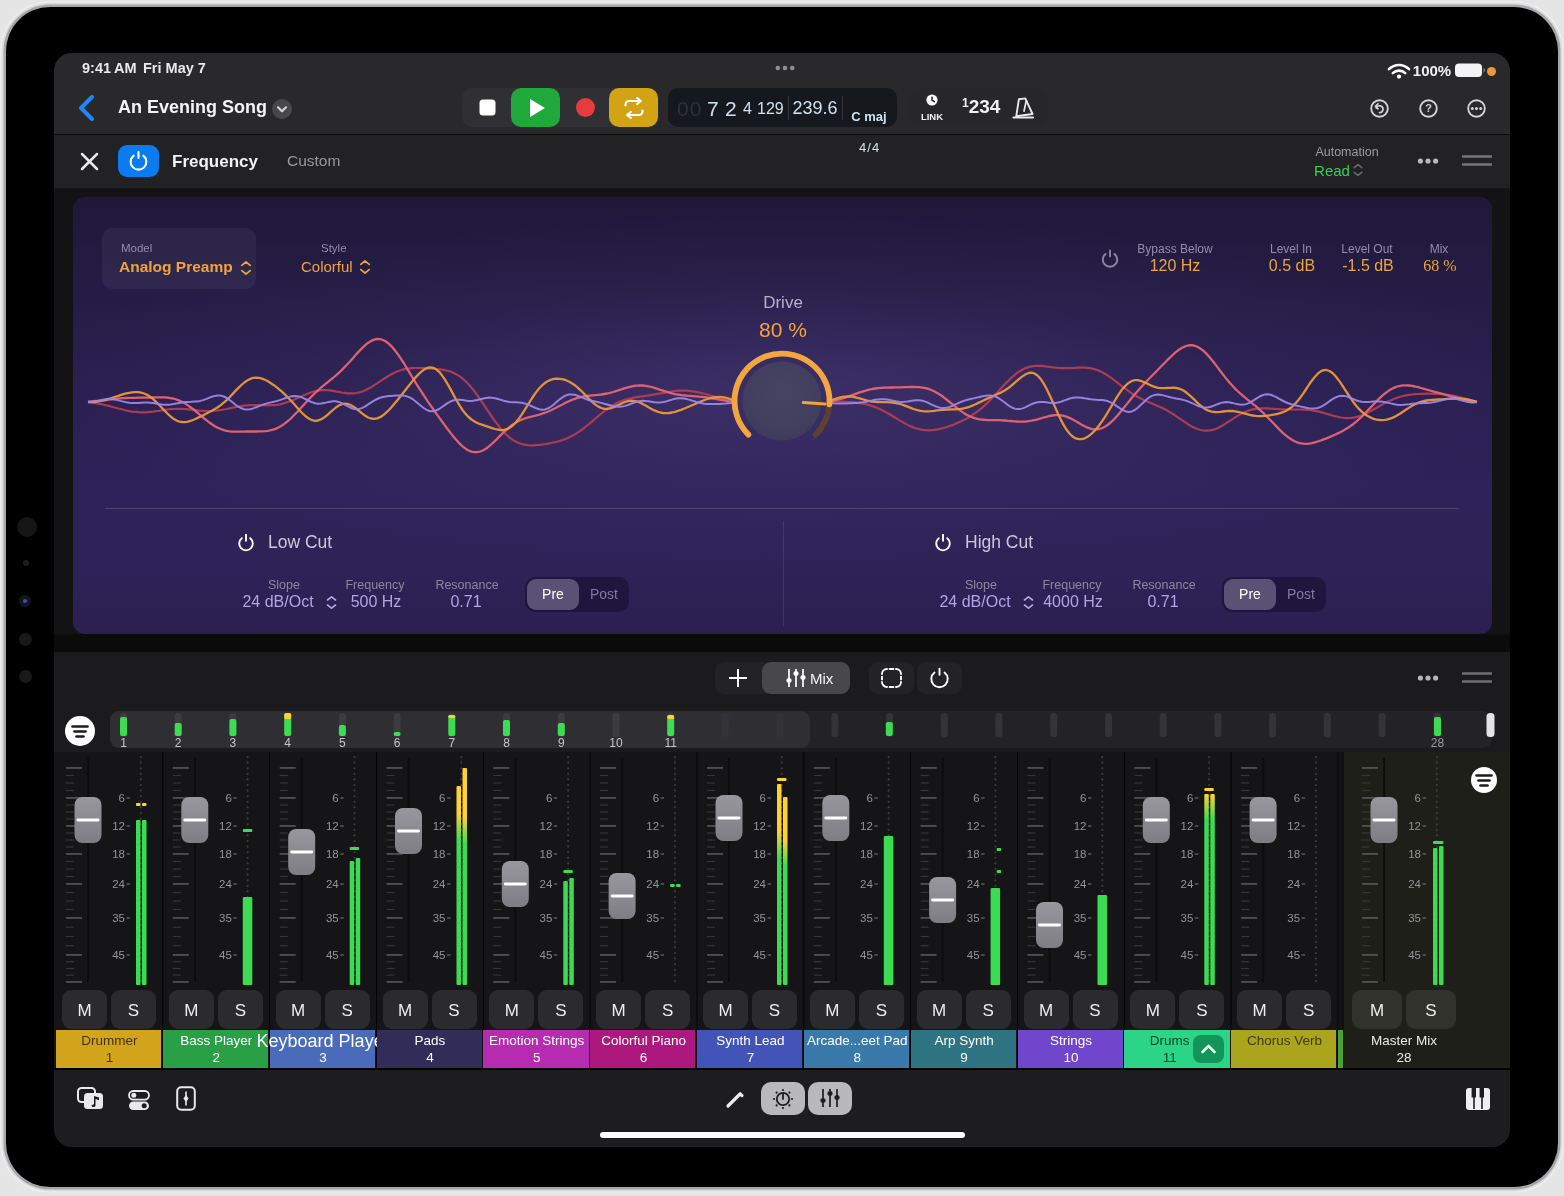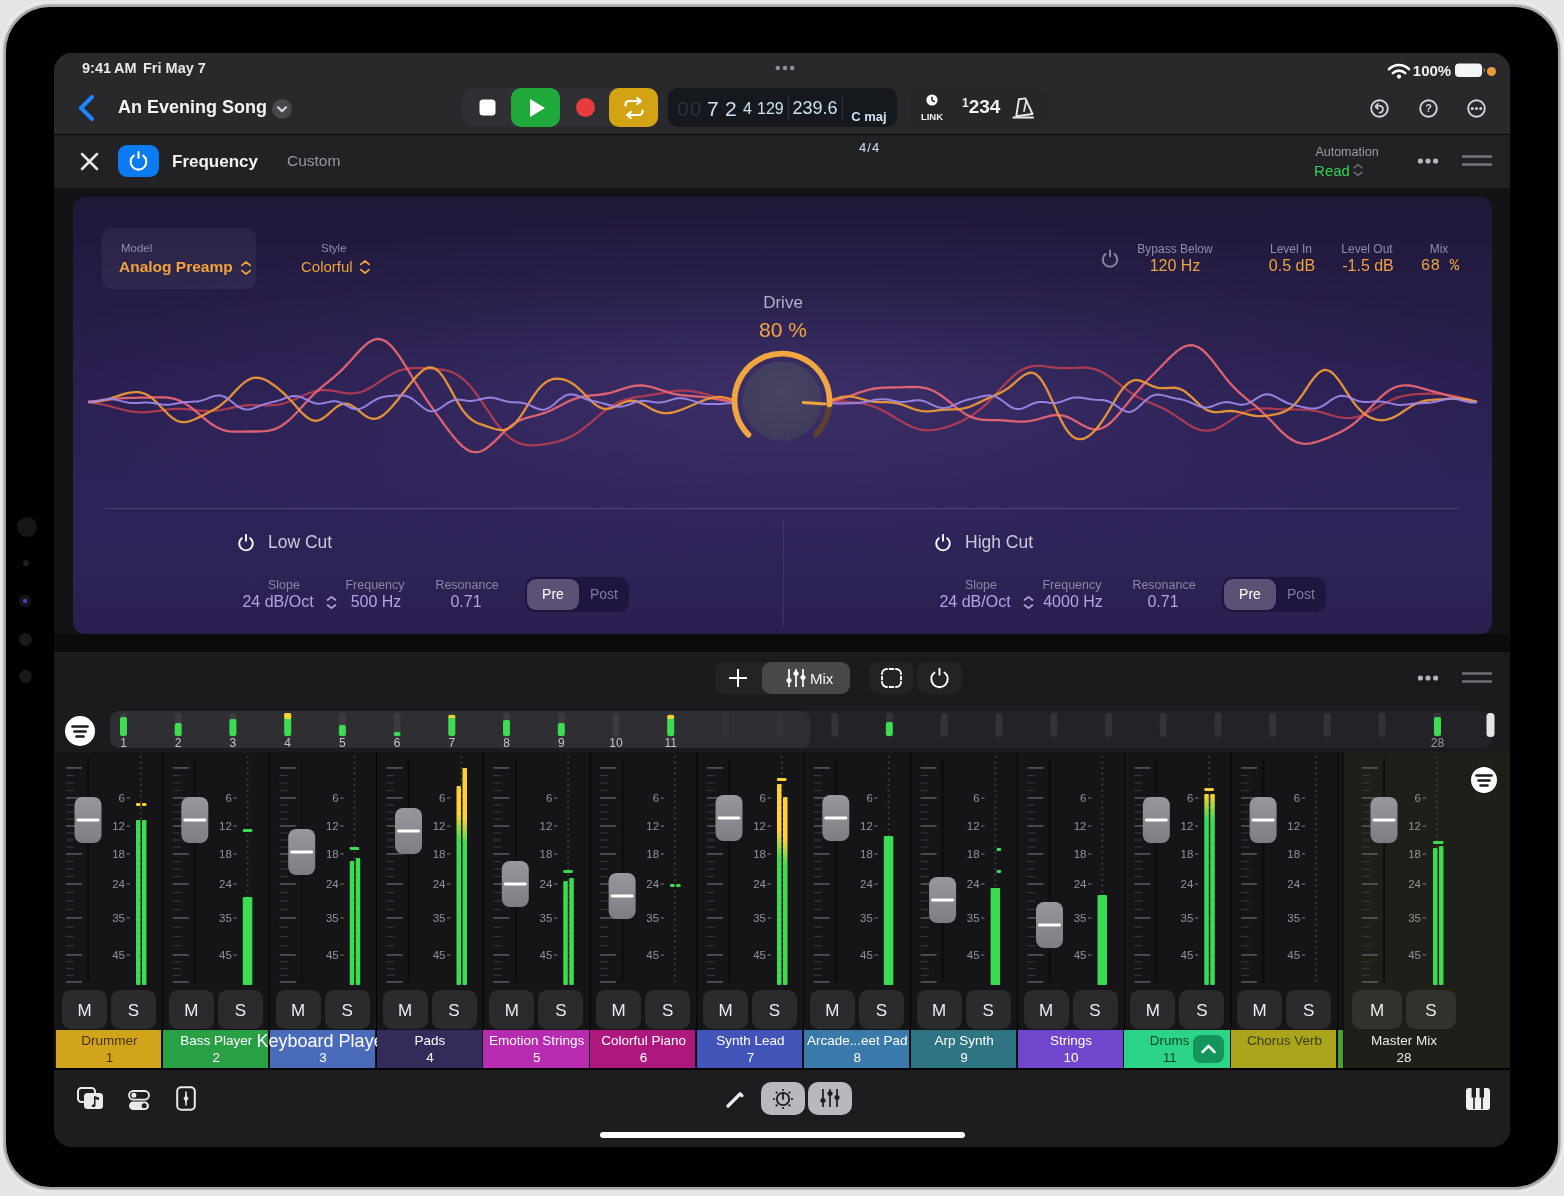--- a/index.html
+++ b/index.html
@@ -156,21 +156,21 @@
         <path d="M5.6 4.9 A7.2 7.2 0 1 0 14.4 4.9" fill="none" stroke="#8d86a0" stroke-width="1.9" stroke-linecap="round"></path>
         <line x1="10" y1="1.4" x2="10" y2="7.4" stroke="#8d86a0" stroke-width="1.9" stroke-linecap="round"></line>
       </svg>
       <div style="position:absolute;font-family:'Liberation Sans',sans-serif;font-size:12px;color:#948cab;font-weight:400;white-space:nowrap;line-height:1;left:1121px;top:196px;transform:translate(-50%,-50%);">Bypass Below</div>
       <div style="position:absolute;font-family:'Liberation Sans',sans-serif;font-size:16px;color:#eea43e;font-weight:400;white-space:nowrap;line-height:1;left:1121px;top:213px;transform:translate(-50%,-50%);">120 Hz</div>
       <div style="position:absolute;font-family:'Liberation Sans',sans-serif;font-size:12px;color:#948cab;font-weight:400;white-space:nowrap;line-height:1;left:1237px;top:196px;transform:translate(-50%,-50%);">Level In</div>
       <div style="position:absolute;font-family:'Liberation Sans',sans-serif;font-size:16px;color:#eea43e;font-weight:400;white-space:nowrap;line-height:1;left:1238px;top:213px;transform:translate(-50%,-50%);">0.5 dB</div>
       <div style="position:absolute;font-family:'Liberation Sans',sans-serif;font-size:12px;color:#948cab;font-weight:400;white-space:nowrap;line-height:1;left:1313px;top:196px;transform:translate(-50%,-50%);">Level Out</div>
       <div style="position:absolute;font-family:'Liberation Sans',sans-serif;font-size:16px;color:#eea43e;font-weight:400;white-space:nowrap;line-height:1;left:1314px;top:213px;transform:translate(-50%,-50%);">-1.5 dB</div>
       <div style="position:absolute;font-family:'Liberation Sans',sans-serif;font-size:12px;color:#948cab;font-weight:400;white-space:nowrap;line-height:1;left:1385px;top:196px;transform:translate(-50%,-50%);">Mix</div>
-      <div style="position:absolute;font-family:Liberation Mono, monospace;font-size:16px;color:#eea43e;font-weight:400;white-space:nowrap;line-height:1;left:1386px;top:213px;transform:translate(-50%,-50%);text-align:center;">68 %</div>
+      <div style="position:absolute;font-family:Liberation Serif, serif;font-size:16px;color:#eea43e;font-weight:400;white-space:nowrap;line-height:1;left:1386px;top:213px;transform:translate(-50%,-50%);text-align:center;">68 %</div>
       <div style="position:absolute;font-family:'Liberation Sans',sans-serif;font-size:17px;color:#b6b1c6;font-weight:400;white-space:nowrap;line-height:1;left:729px;top:249px;transform:translate(-50%,-50%);">Drive</div>
       <div style="position:absolute;font-family:'Liberation Sans',sans-serif;font-size:21px;color:#f2a43e;font-weight:400;white-space:nowrap;line-height:1;left:729px;top:276px;transform:translate(-50%,-50%);">80 %</div>
       <svg style="position:absolute;left:19px;top:277px;" width="1419" height="150" viewBox="0 0 1419 150">
         <g transform="translate(-73,-330)">
           <path d="M88.0 402.0 L91.0 402.4 L93.9 402.8 L96.8 403.3 L99.8 403.9 L102.8 404.5 L105.7 405.2 L108.7 405.9 L111.6 406.7 L114.5 407.5 L117.5 408.3 L120.5 409.0 L123.4 409.8 L126.3 410.5 L129.3 411.1 L132.2 411.6 L135.2 411.9 L138.2 412.2 L141.1 412.3 L144.1 412.3 L147.0 412.2 L149.9 411.9 L152.9 411.6 L155.8 411.2 L158.8 410.8 L161.8 410.3 L164.7 409.9 L167.7 409.5 L170.6 409.2 L173.6 409.0 L176.5 408.8 L179.4 408.8 L182.4 408.9 L185.3 409.1 L188.3 409.3 L191.2 409.6 L194.2 409.9 L197.2 410.3 L200.1 410.6 L203.1 410.8 L206.0 410.9 L208.9 411.0 L211.9 410.9 L214.9 410.7 L217.8 410.4 L220.8 410.0 L223.7 409.5 L226.7 409.0 L229.6 408.3 L232.5 407.7 L235.5 407.1 L238.4 406.6 L241.4 406.1 L244.3 405.7 L247.3 405.4 L250.2 405.2 L253.2 405.1 L256.1 405.1 L259.1 405.1 L262.1 405.2 L265.0 405.3 L268.0 405.3 L270.9 405.2 L273.9 405.1 L276.8 404.8 L279.8 404.3 L282.7 403.7 L285.6 402.8 L288.6 401.8 L291.6 400.7 L294.5 399.5 L297.5 398.1 L300.4 396.8 L303.4 395.4 L306.3 394.2 L309.2 393.0 L312.2 392.0 L315.1 391.2 L318.1 390.6 L321.0 390.2 L324.0 390.1 L326.9 390.2 L329.9 390.4 L332.9 390.8 L335.8 391.4 L338.8 391.9 L341.7 392.5 L344.6 392.9 L347.6 393.3 L350.6 393.4 L353.5 393.3 L356.4 393.0 L359.4 392.4 L362.4 391.5 L365.3 390.3 L368.2 388.8 L371.2 387.2 L374.1 385.3 L377.1 383.4 L380.1 381.4 L383.0 379.4 L385.9 377.5 L388.9 375.6 L391.9 374.0 L394.8 372.5 L397.8 371.2 L400.7 370.2 L403.7 369.4 L406.6 368.8 L409.6 368.4 L412.5 368.1 L415.4 368.0 L418.4 368.0 L421.4 368.1 L424.3 368.2 L427.2 368.4 L430.2 368.6 L433.2 368.8 L436.1 369.0 L439.1 369.3 L442.0 369.7 L445.0 370.2 L447.9 370.9 L450.9 371.8 L453.8 373.0 L456.8 374.6 L459.7 376.4 L462.6 378.6 L465.6 381.3 L468.5 384.2 L471.5 387.6 L474.4 391.3 L477.4 395.3 L480.3 399.5 L483.3 403.8 L486.2 408.3 L489.2 412.7 L492.1 417.1 L495.1 421.3 L498.1 425.2 L501.0 428.9 L503.9 432.3 L506.9 435.2 L509.9 437.8 L512.8 439.9 L515.8 441.6 L518.7 443.0 L521.7 444.0 L524.6 444.7 L527.5 445.1 L530.5 445.3 L533.5 445.3 L536.4 445.1 L539.3 444.9 L542.3 444.5 L545.2 444.1 L548.2 443.6 L551.1 443.0 L554.1 442.4 L557.0 441.7 L560.0 440.9 L563.0 439.9 L565.9 438.8 L568.9 437.5 L571.8 436.1 L574.8 434.4 L577.7 432.6 L580.6 430.6 L583.6 428.4 L586.5 426.0 L589.5 423.6 L592.5 421.1 L595.4 418.5 L598.4 416.0 L601.3 413.6 L604.2 411.2 L607.2 409.0 L610.1 407.0 L613.1 405.1 L616.0 403.5 L619.0 402.1 L622.0 400.9 L624.9 399.8 L627.9 399.0 L630.8 398.3 L633.8 397.7 L636.7 397.2 L639.6 396.7 L642.6 396.3 L645.6 395.8 L648.5 395.4 L651.5 394.9 L654.4 394.4 L657.4 393.9 L660.3 393.4 L663.2 392.8 L666.2 392.3 L669.1 391.8 L672.1 391.4 L675.0 391.0 L678.0 390.7 L681.0 390.6 L683.9 390.6 L686.9 390.7 L689.8 391.0 L692.8 391.3 L695.7 391.8 L698.6 392.4 L701.6 393.1 L704.5 393.8 L707.5 394.6 L710.5 395.5 L713.4 396.3 L716.4 397.1 L719.3 397.9 L722.2 398.6 L725.2 399.4 L728.1 400.1 L731.1 400.7 L734.1 401.3 L737.0 402.0" fill="none" stroke="#b23d52" stroke-width="2.2" stroke-linejoin="round" stroke-opacity="0.95"></path>
           <path d="M88.0 402.0 L91.0 401.5 L93.9 401.2 L96.8 400.9 L99.8 400.6 L102.8 400.3 L105.7 400.0 L108.7 399.6 L111.6 399.3 L114.5 398.9 L117.5 398.6 L120.5 398.4 L123.4 398.2 L126.3 398.0 L129.3 397.9 L132.2 397.8 L135.2 397.8 L138.2 397.7 L141.1 397.7 L144.1 397.7 L147.0 397.6 L149.9 397.5 L152.9 397.4 L155.8 397.4 L158.8 397.3 L161.8 397.3 L164.7 397.4 L167.7 397.7 L170.6 398.1 L173.6 398.7 L176.5 399.5 L179.4 400.6 L182.4 402.0 L185.3 403.6 L188.3 405.6 L191.2 407.7 L194.2 410.0 L197.2 412.5 L200.1 415.0 L203.1 417.5 L206.0 419.9 L208.9 422.2 L211.9 424.3 L214.9 426.2 L217.8 427.7 L220.8 429.0 L223.7 430.1 L226.7 430.8 L229.6 431.3 L232.5 431.6 L235.5 431.7 L238.4 431.7 L241.4 431.7 L244.3 431.6 L247.3 431.5 L250.2 431.5 L253.2 431.5 L256.1 431.5 L259.1 431.4 L262.1 431.3 L265.0 431.2 L268.0 430.8 L270.9 430.2 L273.9 429.4 L276.8 428.3 L279.8 426.8 L282.7 425.0 L285.6 422.9 L288.6 420.5 L291.6 417.8 L294.5 414.8 L297.5 411.7 L300.4 408.5 L303.4 405.2 L306.3 402.0 L309.2 398.9 L312.2 395.9 L315.1 393.0 L318.1 390.3 L321.0 387.7 L324.0 385.2 L326.9 382.8 L329.9 380.4 L332.9 378.0 L335.8 375.5 L338.8 372.8 L341.7 370.1 L344.6 367.1 L347.6 364.0 L350.6 360.8 L353.5 357.5 L356.4 354.1 L359.4 350.9 L362.4 347.9 L365.3 345.1 L368.2 342.7 L371.2 340.9 L374.1 339.6 L377.1 339.0 L380.1 339.1 L383.0 340.0 L385.9 341.5 L388.9 343.8 L391.9 346.7 L394.8 350.2 L397.8 354.1 L400.7 358.4 L403.7 363.0 L406.6 367.8 L409.6 372.7 L412.5 377.5 L415.4 382.4 L418.4 387.1 L421.4 391.7 L424.3 396.2 L427.2 400.6 L430.2 404.9 L433.2 409.2 L436.1 413.3 L439.1 417.4 L442.0 421.5 L445.0 425.6 L447.9 429.5 L450.9 433.4 L453.8 437.0 L456.8 440.5 L459.7 443.6 L462.6 446.4 L465.6 448.7 L468.5 450.5 L471.5 451.6 L474.4 452.2 L477.4 452.2 L480.3 451.5 L483.3 450.2 L486.2 448.5 L489.2 446.2 L492.1 443.7 L495.1 440.8 L498.1 437.9 L501.0 434.9 L503.9 432.0 L506.9 429.3 L509.9 426.7 L512.8 424.5 L515.8 422.6 L518.7 420.9 L521.7 419.6 L524.6 418.5 L527.5 417.6 L530.5 416.8 L533.5 416.1 L536.4 415.4 L539.3 414.6 L542.3 413.7 L545.2 412.7 L548.2 411.5 L551.1 410.2 L554.1 408.8 L557.0 407.3 L560.0 405.7 L563.0 404.2 L565.9 402.6 L568.9 401.2 L571.8 399.9 L574.8 398.8 L577.7 397.8 L580.6 397.1 L583.6 396.5 L586.5 396.0 L589.5 395.7 L592.5 395.4 L595.4 395.1 L598.4 394.8 L601.3 394.5 L604.2 394.0 L607.2 393.5 L610.1 392.8 L613.1 392.0 L616.0 391.1 L619.0 390.1 L622.0 389.2 L624.9 388.2 L627.9 387.4 L630.8 386.6 L633.8 386.0 L636.7 385.6 L639.6 385.5 L642.6 385.5 L645.6 385.8 L648.5 386.3 L651.5 387.0 L654.4 387.8 L657.4 388.8 L660.3 389.8 L663.2 390.7 L666.2 391.7 L669.1 392.6 L672.1 393.4 L675.0 394.1 L678.0 394.6 L681.0 395.1 L683.9 395.4 L686.9 395.7 L689.8 395.9 L692.8 396.1 L695.7 396.3 L698.6 396.6 L701.6 396.8 L704.5 397.2 L707.5 397.6 L710.5 398.0 L713.4 398.5 L716.4 399.0 L719.3 399.6 L722.2 400.1 L725.2 400.6 L728.1 401.1 L731.1 401.5 L734.1 401.8 L737.0 402.0" fill="none" stroke="#e66573" stroke-width="2.3" stroke-linejoin="round" stroke-opacity="0.95"></path>
           <path d="M88.0 402.0 L91.0 402.1 L93.9 402.0 L96.8 401.7 L99.8 401.2 L102.8 400.5 L105.7 399.8 L108.7 398.9 L111.6 398.0 L114.5 397.0 L117.5 396.1 L120.5 395.1 L123.4 394.2 L126.3 393.4 L129.3 392.8 L132.2 392.3 L135.2 392.1 L138.2 392.1 L141.1 392.6 L144.1 393.5 L147.0 394.8 L149.9 396.6 L152.9 398.9 L155.8 401.6 L158.8 404.5 L161.8 407.7 L164.7 410.8 L167.7 413.8 L170.6 416.5 L173.6 418.8 L176.5 420.5 L179.4 421.7 L182.4 422.2 L185.3 422.2 L188.3 421.6 L191.2 420.7 L194.2 419.5 L197.2 418.1 L200.1 416.7 L203.1 415.2 L206.0 413.7 L208.9 412.2 L211.9 410.7 L214.9 409.0 L217.8 407.2 L220.8 405.1 L223.7 402.7 L226.7 400.1 L229.6 397.2 L232.5 394.1 L235.5 390.9 L238.4 387.9 L241.4 385.0 L244.3 382.5 L247.3 380.4 L250.2 378.9 L253.2 377.9 L256.1 377.6 L259.1 377.9 L262.1 378.6 L265.0 379.8 L268.0 381.3 L270.9 383.2 L273.9 385.2 L276.8 387.4 L279.8 389.8 L282.7 392.4 L285.6 395.2 L288.6 398.2 L291.6 401.3 L294.5 404.6 L297.5 407.9 L300.4 411.2 L303.4 414.2 L306.3 416.8 L309.2 418.8 L312.2 420.2 L315.1 420.8 L318.1 420.5 L321.0 419.4 L324.0 417.6 L326.9 415.3 L329.9 412.7 L332.9 410.0 L335.8 407.5 L338.8 405.5 L341.7 404.2 L344.6 403.6 L347.6 403.9 L350.6 405.0 L353.5 406.7 L356.4 408.8 L359.4 411.2 L362.4 413.6 L365.3 415.8 L368.2 417.5 L371.2 418.5 L374.1 418.8 L377.1 418.3 L380.1 417.2 L383.0 415.3 L385.9 412.9 L388.9 410.0 L391.9 406.8 L394.8 403.3 L397.8 399.7 L400.7 396.0 L403.7 392.2 L406.6 388.5 L409.6 384.7 L412.5 381.1 L415.4 377.6 L418.4 374.4 L421.4 371.6 L424.3 369.4 L427.2 368.0 L430.2 367.4 L433.2 367.8 L436.1 369.3 L439.1 371.8 L442.0 375.3 L445.0 379.6 L447.9 384.6 L450.9 389.9 L453.8 395.4 L456.8 400.7 L459.7 405.7 L462.6 410.1 L465.6 413.9 L468.5 417.0 L471.5 419.5 L474.4 421.4 L477.4 423.0 L480.3 424.2 L483.3 425.2 L486.2 426.2 L489.2 427.2 L492.1 428.2 L495.1 429.0 L498.1 429.7 L501.0 430.1 L503.9 429.9 L506.9 429.2 L509.9 427.7 L512.8 425.5 L515.8 422.5 L518.7 418.9 L521.7 414.7 L524.6 410.1 L527.5 405.3 L530.5 400.6 L533.5 396.0 L536.4 391.9 L539.3 388.3 L542.3 385.2 L545.2 382.8 L548.2 380.9 L551.1 379.7 L554.1 378.9 L557.0 378.6 L560.0 378.8 L563.0 379.3 L565.9 380.2 L568.9 381.5 L571.8 383.2 L574.8 385.2 L577.7 387.6 L580.6 390.3 L583.6 393.3 L586.5 396.3 L589.5 399.3 L592.5 402.1 L595.4 404.6 L598.4 406.6 L601.3 408.0 L604.2 408.8 L607.2 408.9 L610.1 408.4 L613.1 407.5 L616.0 406.1 L619.0 404.7 L622.0 403.2 L624.9 402.0 L627.9 401.1 L630.8 400.7 L633.8 400.8 L636.7 401.4 L639.6 402.5 L642.6 403.9 L645.6 405.5 L648.5 407.3 L651.5 408.9 L654.4 410.4 L657.4 411.6 L660.3 412.5 L663.2 413.0 L666.2 413.2 L669.1 413.0 L672.1 412.5 L675.0 411.8 L678.0 410.9 L681.0 409.9 L683.9 408.7 L686.9 407.5 L689.8 406.3 L692.8 405.0 L695.7 403.7 L698.6 402.4 L701.6 401.2 L704.5 400.0 L707.5 399.0 L710.5 398.1 L713.4 397.5 L716.4 397.1 L719.3 397.0 L722.2 397.2 L725.2 397.7 L728.1 398.4 L731.1 399.3 L734.1 400.4 L737.0 402.0" fill="none" stroke="#ec9838" stroke-width="2.3" stroke-linejoin="round" stroke-opacity="0.95"></path>
           <path d="M88.0 402.0 L91.0 402.1 L93.9 401.7 L96.8 401.1 L99.8 400.4 L102.8 399.8 L105.7 399.3 L108.7 399.0 L111.6 399.1 L114.5 399.5 L117.5 400.1 L120.5 400.9 L123.4 401.6 L126.3 402.3 L129.3 402.8 L132.2 403.0 L135.2 403.1 L138.2 402.9 L141.1 402.7 L144.1 402.6 L147.0 402.6 L149.9 402.8 L152.9 403.1 L155.8 403.6 L158.8 404.1 L161.8 404.5 L164.7 404.7 L167.7 404.7 L170.6 404.4 L173.6 404.0 L176.5 403.4 L179.4 402.9 L182.4 402.4 L185.3 402.1 L188.3 401.9 L191.2 401.8 L194.2 401.6 L197.2 401.4 L200.1 400.9 L203.1 400.1 L206.0 399.1 L208.9 397.9 L211.9 396.8 L214.9 395.9 L217.8 395.5 L220.8 395.6 L223.7 396.5 L226.7 398.0 L229.6 400.0 L232.5 402.3 L235.5 404.7 L238.4 406.7 L241.4 408.3 L244.3 409.3 L247.3 409.5 L250.2 409.2 L253.2 408.4 L256.1 407.2 L259.1 406.1 L262.1 404.9 L265.0 404.0 L268.0 403.1 L270.9 402.4 L273.9 401.7 L276.8 401.0 L279.8 400.1 L282.7 399.1 L285.6 398.0 L288.6 397.1 L291.6 396.3 L294.5 396.0 L297.5 396.2 L300.4 396.9 L303.4 398.1 L306.3 399.5 L309.2 401.0 L312.2 402.3 L315.1 403.3 L318.1 403.7 L321.0 403.6 L324.0 403.1 L326.9 402.4 L329.9 401.7 L332.9 401.3 L335.8 401.3 L338.8 401.9 L341.7 403.1 L344.6 404.6 L347.6 406.2 L350.6 407.7 L353.5 408.8 L356.4 409.2 L359.4 408.9 L362.4 407.9 L365.3 406.4 L368.2 404.4 L371.2 402.4 L374.1 400.6 L377.1 399.0 L380.1 397.8 L383.0 397.0 L385.9 396.4 L388.9 396.1 L391.9 395.9 L394.8 395.6 L397.8 395.5 L400.7 395.4 L403.7 395.6 L406.6 396.3 L409.6 397.4 L412.5 399.0 L415.4 401.2 L418.4 403.7 L421.4 406.2 L424.3 408.5 L427.2 410.2 L430.2 411.2 L433.2 411.3 L436.1 410.5 L439.1 409.0 L442.0 407.0 L445.0 404.9 L447.9 402.9 L450.9 401.3 L453.8 400.2 L456.8 399.8 L459.7 399.8 L462.6 400.1 L465.6 400.6 L468.5 400.9 L471.5 400.9 L474.4 400.6 L477.4 400.0 L480.3 399.3 L483.3 398.5 L486.2 397.9 L489.2 397.6 L492.1 397.7 L495.1 398.2 L498.1 399.0 L501.0 399.9 L503.9 400.8 L506.9 401.5 L509.9 401.9 L512.8 402.2 L515.8 402.3 L518.7 402.5 L521.7 402.8 L524.6 403.4 L527.5 404.4 L530.5 405.6 L533.5 407.0 L536.4 408.3 L539.3 409.3 L542.3 409.7 L545.2 409.4 L548.2 408.3 L551.1 406.5 L554.1 404.2 L557.0 401.6 L560.0 399.1 L563.0 397.0 L565.9 395.4 L568.9 394.5 L571.8 394.4 L574.8 394.8 L577.7 395.7 L580.6 396.9 L583.6 398.1 L586.5 399.2 L589.5 400.2 L592.5 401.0 L595.4 401.6 L598.4 402.2 L601.3 402.9 L604.2 403.7 L607.2 404.5 L610.1 405.3 L613.1 406.1 L616.0 406.6 L619.0 406.8 L622.0 406.6 L624.9 405.9 L627.9 405.0 L630.8 403.8 L633.8 402.7 L636.7 401.8 L639.6 401.1 L642.6 400.8 L645.6 400.9 L648.5 401.3 L651.5 401.8 L654.4 402.2 L657.4 402.5 L660.3 402.4 L663.2 402.0 L666.2 401.4 L669.1 400.5 L672.1 399.6 L675.0 398.8 L678.0 398.3 L681.0 398.2 L683.9 398.5 L686.9 399.1 L689.8 399.9 L692.8 400.9 L695.7 401.8 L698.6 402.6 L701.6 403.3 L704.5 403.7 L707.5 403.9 L710.5 404.0 L713.4 404.0 L716.4 403.9 L719.3 403.9 L722.2 403.7 L725.2 403.6 L728.1 403.3 L731.1 403.0 L734.1 402.6 L737.0 402.0" fill="none" stroke="#9c86e6" stroke-width="2.0" stroke-linejoin="round" stroke-opacity="0.95"></path>
           <path d="M828.0 402.0 L831.0 401.8 L833.9 401.7 L836.9 401.7 L839.8 401.7 L842.8 401.7 L845.7 401.8 L848.6 402.0 L851.6 402.2 L854.5 402.4 L857.5 402.8 L860.5 403.2 L863.4 403.7 L866.4 404.4 L869.3 405.1 L872.2 406.0 L875.2 407.1 L878.1 408.3 L881.1 409.7 L884.0 411.2 L887.0 412.8 L890.0 414.5 L892.9 416.3 L895.9 418.1 L898.8 419.9 L901.8 421.6 L904.7 423.3 L907.6 424.9 L910.6 426.3 L913.5 427.5 L916.5 428.5 L919.5 429.3 L922.4 429.8 L925.4 430.2 L928.3 430.3 L931.2 430.2 L934.2 429.9 L937.1 429.4 L940.1 428.8 L943.0 428.1 L946.0 427.2 L949.0 426.2 L951.9 425.2 L954.9 424.1 L957.8 422.8 L960.8 421.5 L963.7 420.1 L966.6 418.5 L969.6 416.8 L972.5 415.0 L975.5 412.9 L978.5 410.7 L981.4 408.3 L984.4 405.7 L987.3 402.9 L990.2 399.9 L993.2 396.8 L996.1 393.7 L999.1 390.4 L1002.0 387.2 L1005.0 384.1 L1008.0 381.1 L1010.9 378.2 L1013.9 375.6 L1016.8 373.2 L1019.8 371.2 L1022.7 369.5 L1025.7 368.1 L1028.6 367.1 L1031.5 366.4 L1034.5 366.0 L1037.5 365.9 L1040.4 365.9 L1043.3 366.2 L1046.3 366.5 L1049.2 366.9 L1052.2 367.3 L1055.2 367.7 L1058.1 368.0 L1061.0 368.2 L1064.0 368.2 L1067.0 368.2 L1069.9 368.2 L1072.8 368.0 L1075.8 367.8 L1078.8 367.7 L1081.7 367.6 L1084.7 367.7 L1087.6 367.8 L1090.5 368.2 L1093.5 368.9 L1096.5 369.8 L1099.4 370.9 L1102.3 372.3 L1105.3 374.0 L1108.2 375.9 L1111.2 377.9 L1114.2 380.1 L1117.1 382.4 L1120.0 384.7 L1123.0 387.0 L1126.0 389.2 L1128.9 391.4 L1131.8 393.4 L1134.8 395.3 L1137.8 397.0 L1140.7 398.6 L1143.7 400.0 L1146.6 401.3 L1149.5 402.6 L1152.5 403.8 L1155.5 405.0 L1158.4 406.3 L1161.3 407.6 L1164.3 409.1 L1167.2 410.6 L1170.2 412.4 L1173.2 414.2 L1176.1 416.1 L1179.0 418.1 L1182.0 420.1 L1185.0 422.2 L1187.9 424.1 L1190.8 425.9 L1193.8 427.4 L1196.8 428.8 L1199.7 429.8 L1202.7 430.5 L1205.6 430.7 L1208.5 430.7 L1211.5 430.2 L1214.5 429.4 L1217.4 428.2 L1220.3 426.7 L1223.3 425.1 L1226.2 423.2 L1229.2 421.3 L1232.2 419.3 L1235.1 417.4 L1238.0 415.6 L1241.0 413.9 L1244.0 412.4 L1246.9 411.2 L1249.8 410.1 L1252.8 409.4 L1255.8 408.8 L1258.7 408.5 L1261.7 408.3 L1264.6 408.3 L1267.5 408.4 L1270.5 408.6 L1273.5 408.8 L1276.4 409.0 L1279.3 409.2 L1282.3 409.3 L1285.2 409.4 L1288.2 409.5 L1291.2 409.5 L1294.1 409.5 L1297.0 409.5 L1300.0 409.5 L1303.0 409.6 L1305.9 409.7 L1308.8 410.0 L1311.8 410.3 L1314.8 410.8 L1317.7 411.4 L1320.7 412.1 L1323.6 412.9 L1326.5 413.8 L1329.5 414.6 L1332.5 415.5 L1335.4 416.3 L1338.3 417.0 L1341.3 417.5 L1344.2 417.9 L1347.2 418.1 L1350.2 418.0 L1353.1 417.7 L1356.0 417.1 L1359.0 416.3 L1362.0 415.2 L1364.9 414.0 L1367.8 412.6 L1370.8 411.0 L1373.8 409.3 L1376.7 407.7 L1379.7 406.0 L1382.6 404.3 L1385.6 402.7 L1388.5 401.2 L1391.5 399.9 L1394.4 398.7 L1397.3 397.6 L1400.3 396.7 L1403.2 396.0 L1406.2 395.4 L1409.2 394.9 L1412.1 394.5 L1415.0 394.2 L1418.0 394.0 L1421.0 393.9 L1423.9 393.8 L1426.8 393.7 L1429.8 393.7 L1432.8 393.8 L1435.7 393.9 L1438.7 394.0 L1441.6 394.2 L1444.5 394.5 L1447.5 394.8 L1450.5 395.3 L1453.4 395.7 L1456.3 396.3 L1459.3 397.0 L1462.2 397.7 L1465.2 398.5 L1468.2 399.3 L1471.1 400.1 L1474.1 401.0 L1477.0 402.0" fill="none" stroke="#b23d52" stroke-width="2.2" stroke-linejoin="round" stroke-opacity="0.95"></path>
           <path d="M828.0 402.0 L831.0 401.4 L833.9 400.7 L836.9 400.0 L839.8 399.2 L842.8 398.4 L845.7 397.4 L848.6 396.4 L851.6 395.3 L854.5 394.3 L857.5 393.2 L860.5 392.2 L863.4 391.3 L866.4 390.4 L869.3 389.7 L872.2 389.0 L875.2 388.5 L878.1 388.1 L881.1 387.9 L884.0 387.7 L887.0 387.6 L890.0 387.5 L892.9 387.5 L895.9 387.4 L898.8 387.4 L901.8 387.3 L904.7 387.2 L907.6 387.1 L910.6 387.0 L913.5 387.0 L916.5 387.1 L919.5 387.2 L922.4 387.6 L925.4 388.1 L928.3 388.9 L931.2 390.0 L934.2 391.3 L937.1 392.9 L940.1 394.8 L943.0 396.8 L946.0 399.1 L949.0 401.5 L951.9 403.9 L954.9 406.4 L957.8 408.7 L960.8 410.9 L963.7 412.9 L966.6 414.7 L969.6 416.2 L972.5 417.4 L975.5 418.4 L978.5 419.1 L981.4 419.5 L984.4 419.8 L987.3 420.0 L990.2 420.1 L993.2 420.1 L996.1 420.1 L999.1 420.2 L1002.0 420.4 L1005.0 420.5 L1008.0 420.8 L1010.9 421.0 L1013.9 421.3 L1016.8 421.5 L1019.8 421.6 L1022.7 421.6 L1025.7 421.5 L1028.6 421.2 L1031.5 420.7 L1034.5 420.1 L1037.5 419.4 L1040.4 418.5 L1043.3 417.6 L1046.3 416.8 L1049.2 416.0 L1052.2 415.5 L1055.2 415.1 L1058.1 415.1 L1061.0 415.3 L1064.0 415.9 L1067.0 416.9 L1069.9 418.1 L1072.8 419.6 L1075.8 421.3 L1078.8 423.0 L1081.7 424.7 L1084.7 426.3 L1087.6 427.7 L1090.5 428.7 L1093.5 429.3 L1096.5 429.4 L1099.4 429.0 L1102.3 428.0 L1105.3 426.5 L1108.2 424.5 L1111.2 422.0 L1114.2 419.1 L1117.1 415.9 L1120.0 412.4 L1123.0 408.8 L1126.0 405.1 L1128.9 401.5 L1131.8 397.8 L1134.8 394.3 L1137.8 390.9 L1140.7 387.6 L1143.7 384.4 L1146.6 381.3 L1149.5 378.3 L1152.5 375.2 L1155.5 372.2 L1158.4 369.2 L1161.3 366.2 L1164.3 363.2 L1167.2 360.2 L1170.2 357.3 L1173.2 354.5 L1176.1 351.9 L1179.0 349.7 L1182.0 347.8 L1185.0 346.4 L1187.9 345.5 L1190.8 345.2 L1193.8 345.5 L1196.8 346.5 L1199.7 348.1 L1202.7 350.2 L1205.6 352.9 L1208.5 356.0 L1211.5 359.5 L1214.5 363.2 L1217.4 367.1 L1220.3 371.0 L1223.3 374.9 L1226.2 378.6 L1229.2 382.2 L1232.2 385.5 L1235.1 388.6 L1238.0 391.5 L1241.0 394.1 L1244.0 396.7 L1246.9 399.1 L1249.8 401.4 L1252.8 403.8 L1255.8 406.2 L1258.7 408.8 L1261.7 411.5 L1264.6 414.3 L1267.5 417.2 L1270.5 420.2 L1273.5 423.3 L1276.4 426.4 L1279.3 429.4 L1282.3 432.3 L1285.2 434.9 L1288.2 437.3 L1291.2 439.3 L1294.1 441.0 L1297.0 442.3 L1300.0 443.2 L1303.0 443.6 L1305.9 443.8 L1308.8 443.6 L1311.8 443.1 L1314.8 442.4 L1317.7 441.5 L1320.7 440.5 L1323.6 439.4 L1326.5 438.3 L1329.5 437.1 L1332.5 435.8 L1335.4 434.5 L1338.3 433.1 L1341.3 431.7 L1344.2 430.1 L1347.2 428.3 L1350.2 426.3 L1353.1 424.2 L1356.0 421.8 L1359.0 419.2 L1362.0 416.4 L1364.9 413.5 L1367.8 410.4 L1370.8 407.2 L1373.8 404.1 L1376.7 401.0 L1379.7 398.1 L1382.6 395.4 L1385.6 393.0 L1388.5 390.8 L1391.5 389.0 L1394.4 387.6 L1397.3 386.5 L1400.3 385.8 L1403.2 385.4 L1406.2 385.3 L1409.2 385.5 L1412.1 385.9 L1415.0 386.5 L1418.0 387.2 L1421.0 388.0 L1423.9 388.8 L1426.8 389.7 L1429.8 390.5 L1432.8 391.3 L1435.7 392.1 L1438.7 392.9 L1441.6 393.7 L1444.5 394.5 L1447.5 395.3 L1450.5 396.1 L1453.4 396.8 L1456.3 397.6 L1459.3 398.4 L1462.2 399.1 L1465.2 399.8 L1468.2 400.4 L1471.1 401.0 L1474.1 401.5 L1477.0 402.0" fill="none" stroke="#e66573" stroke-width="2.3" stroke-linejoin="round" stroke-opacity="0.95"></path>

